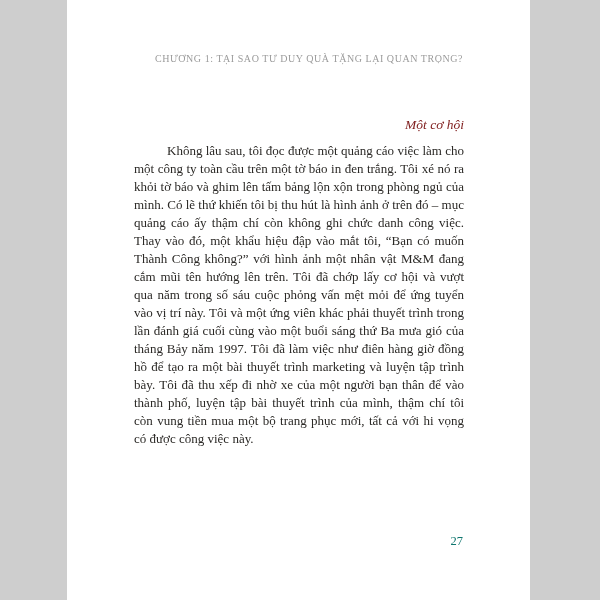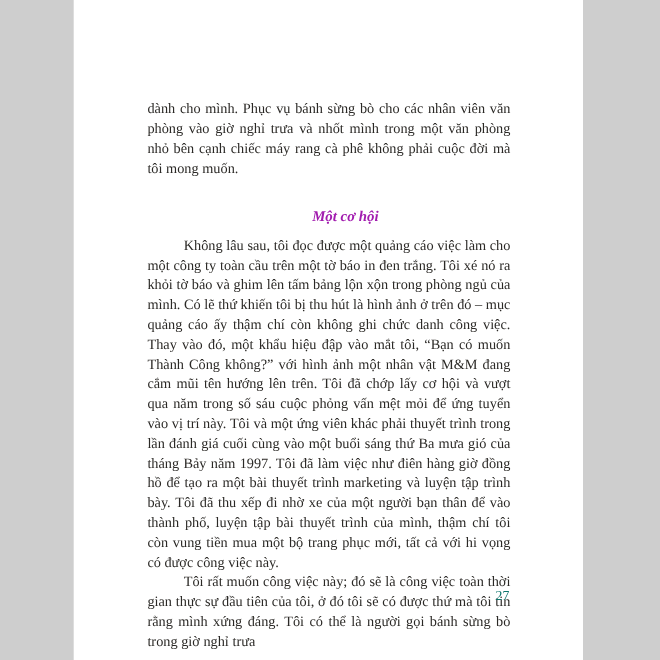--- a/index.html
+++ b/index.html
@@ -44,47 +44,46 @@
   }
   .para {
     margin: 0;
   }
   .para.indent {
     text-indent: 33px;
   }
   .section-heading {
     font-size: 13.5px;
     line-height: 18px;
-    font-weight: bold;
+    font-weight: normal;
     font-style: italic;
     margin: 26px 0 8px 30px;
-    color: #a21caf;
-    text-align: center;
+    color: #7f1d1d;
+    text-align: right;
   }
   .page-number {
     position: absolute;
     top: 534px;
     right: 67px;
     font-size: 12.5px;
     color: #0f766e;
   }
 </style>
 </head>
 <body>
 
 <div class="book-page">
 
+  <div class="running-head">CHƯƠNG 1: TẠI SAO TƯ DUY QUÀ TẶNG LẠI QUAN TRỌNG?</div>
 
   <div class="text-block">
 
-    <p class="para">dành cho mình. Phục vụ bánh sừng bò cho các nhân viên văn phòng vào giờ nghỉ trưa và nhốt mình trong một văn phòng nhỏ bên cạnh chiếc máy rang cà phê không phải cuộc đời mà tôi mong muốn.</p>
 
     <h2 class="section-heading">Một cơ hội</h2>
 
     <p class="para indent">Không lâu sau, tôi đọc được một quảng cáo việc làm cho một công ty toàn cầu trên một tờ báo in đen trắng. Tôi xé nó ra khỏi tờ báo và ghim lên tấm bảng lộn xộn trong phòng ngủ của mình. Có lẽ thứ khiến tôi bị thu hút là hình ảnh ở trên đó – mục quảng cáo ấy thậm chí còn không ghi chức danh công việc. Thay vào đó, một khẩu hiệu đập vào mắt tôi, “Bạn có muốn Thành Công không?” với hình ảnh một nhân vật M&amp;M đang cắm mũi tên hướng lên trên. Tôi đã chớp lấy cơ hội và vượt qua năm trong số sáu cuộc phỏng vấn mệt mỏi để ứng tuyển vào vị trí này. Tôi và một ứng viên khác phải thuyết trình trong lần đánh giá cuối cùng vào một buổi sáng thứ Ba mưa gió của tháng Bảy năm 1997. Tôi đã làm việc như điên hàng giờ đồng hồ để tạo ra một bài thuyết trình marketing và luyện tập trình bày. Tôi đã thu xếp đi nhờ xe của một người bạn thân để vào thành phố, luyện tập bài thuyết trình của mình, thậm chí tôi còn vung tiền mua một bộ trang phục mới, tất cả với hi vọng có được công việc này.</p>
 
-    <p class="para indent">Tôi rất muốn công việc này; đó sẽ là công việc toàn thời gian thực sự đầu tiên của tôi, ở đó tôi sẽ có được thứ mà tôi tin rằng mình xứng đáng. Tôi có thể là người gọi bánh sừng bò trong giờ nghỉ trưa</p>
 
   </div>
 
   <div class="page-number">27</div>
 
 </div>
 
 </body></html>

